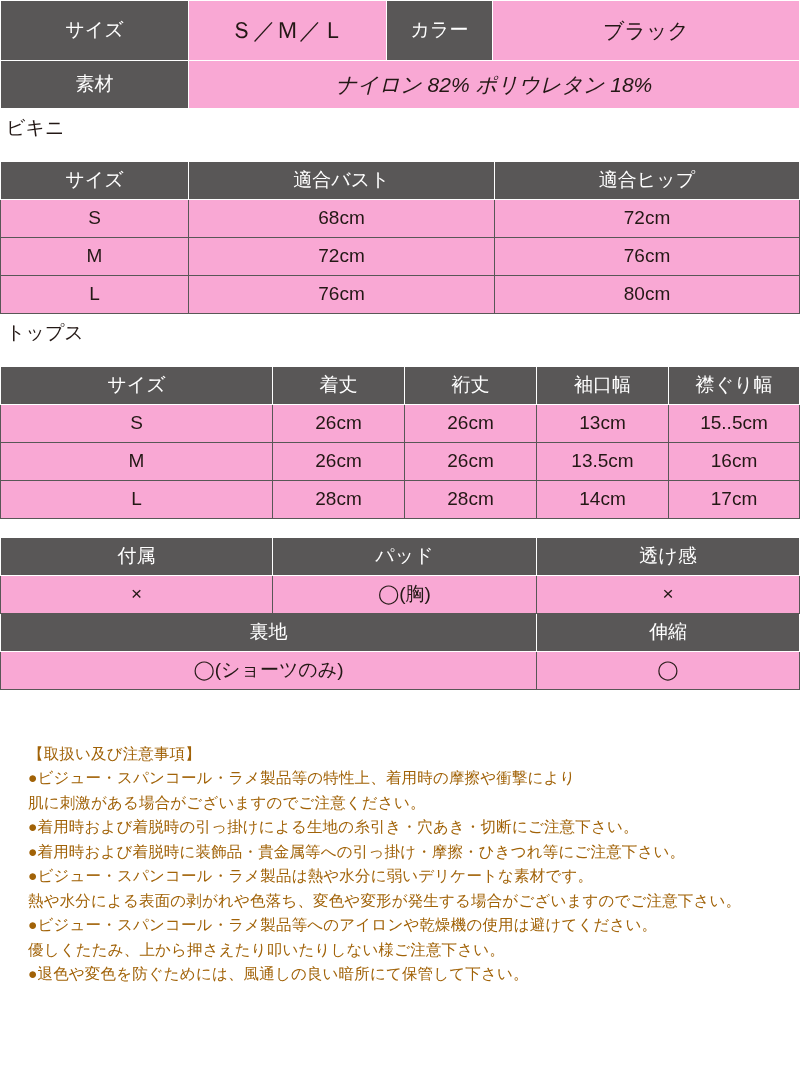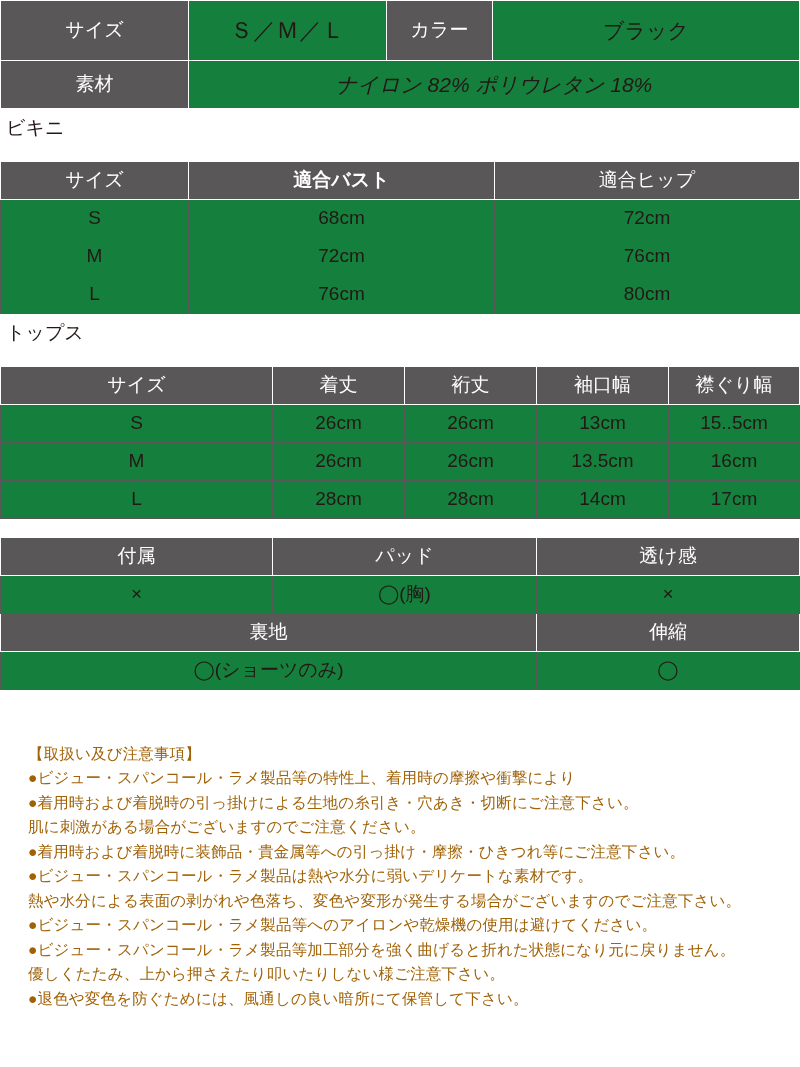--- a/index.html
+++ b/index.html
@@ -32,21 +32,21 @@
     font-size: 19px;
     line-height: 1.2;
     height: 38px;
     box-sizing: border-box;
   }
   .hdr {
     background: #595757;
     color: #ffffff;
   }
   .cell {
-    background: #15803d;
+    background: #f9a8d4;
     color: #231815;
     border: 1px solid #595757;
   }
   .section-title {
     font-size: 19px;
     color: #231815;
     padding: 6px 6px 20px 6px;
     text-align: left;
   }
   .spacer-18 { height: 18px; }
@@ -82,21 +82,21 @@
       <td class="cell" colspan="3" style="height:48px;font-size:21px;font-style:italic;">ナイロン 82% ポリウレタン 18%</td>
     </tr>
   </tbody>
     </table>
 
   <div class="section-title">ビキニ</div>
   <table class="bordered">
     <tbody>
         <tr>
       <td class="hdr" style="width:188px;">サイズ</td>
-      <td class="hdr" style="width:306px;font-weight:bold;">適合バスト</td>
+      <td class="hdr" style="width:306px;">適合バスト</td>
       <td class="hdr">適合ヒップ</td>
     </tr>
     <tr>
       <td class="cell">S</td>
       <td class="cell">68cm</td>
       <td class="cell">72cm</td>
     </tr>
     <tr>
       <td class="cell">M</td>
       <td class="cell">72cm</td>
@@ -165,24 +165,23 @@
     <tr>
       <td class="cell" colspan="2">◯(ショーツのみ)</td>
       <td class="cell">◯</td>
     </tr>
   </tbody>
     </table>
 
   <div class="notes" style="margin-top:52px;">
     <div>【取扱い及び注意事項】</div>
     <div>●ビジュー・スパンコール・ラメ製品等の特性上、着用時の摩擦や衝撃により</div>
+    <div>肌に刺激がある場合がございますのでご注意ください。</div>
     <div>●着用時および着脱時の引っ掛けによる生地の糸引き・穴あき・切断にご注意下さい。</div>
-    <div>肌に刺激がある場合がございますのでご注意ください。</div>
     <div>●着用時および着脱時に装飾品・貴金属等への引っ掛け・摩擦・ひきつれ等にご注意下さい。</div>
     <div>●ビジュー・スパンコール・ラメ製品は熱や水分に弱いデリケートな素材です。</div>
     <div>熱や水分による表面の剥がれや色落ち、変色や変形が発生する場合がございますのでご注意下さい。</div>
     <div>●ビジュー・スパンコール・ラメ製品等へのアイロンや乾燥機の使用は避けてください。</div>
-    <div>●ビジュー・スパンコール・ラメ製品等加工部分を強く曲げると折れた状態になり元に戻りません。</div>
     <div>優しくたたみ、上から押さえたり叩いたりしない様ご注意下さい。</div>
     <div>●退色や変色を防ぐためには、風通しの良い暗所にて保管して下さい。</div>
   </div>
 
 </div>
 
 </body></html>

